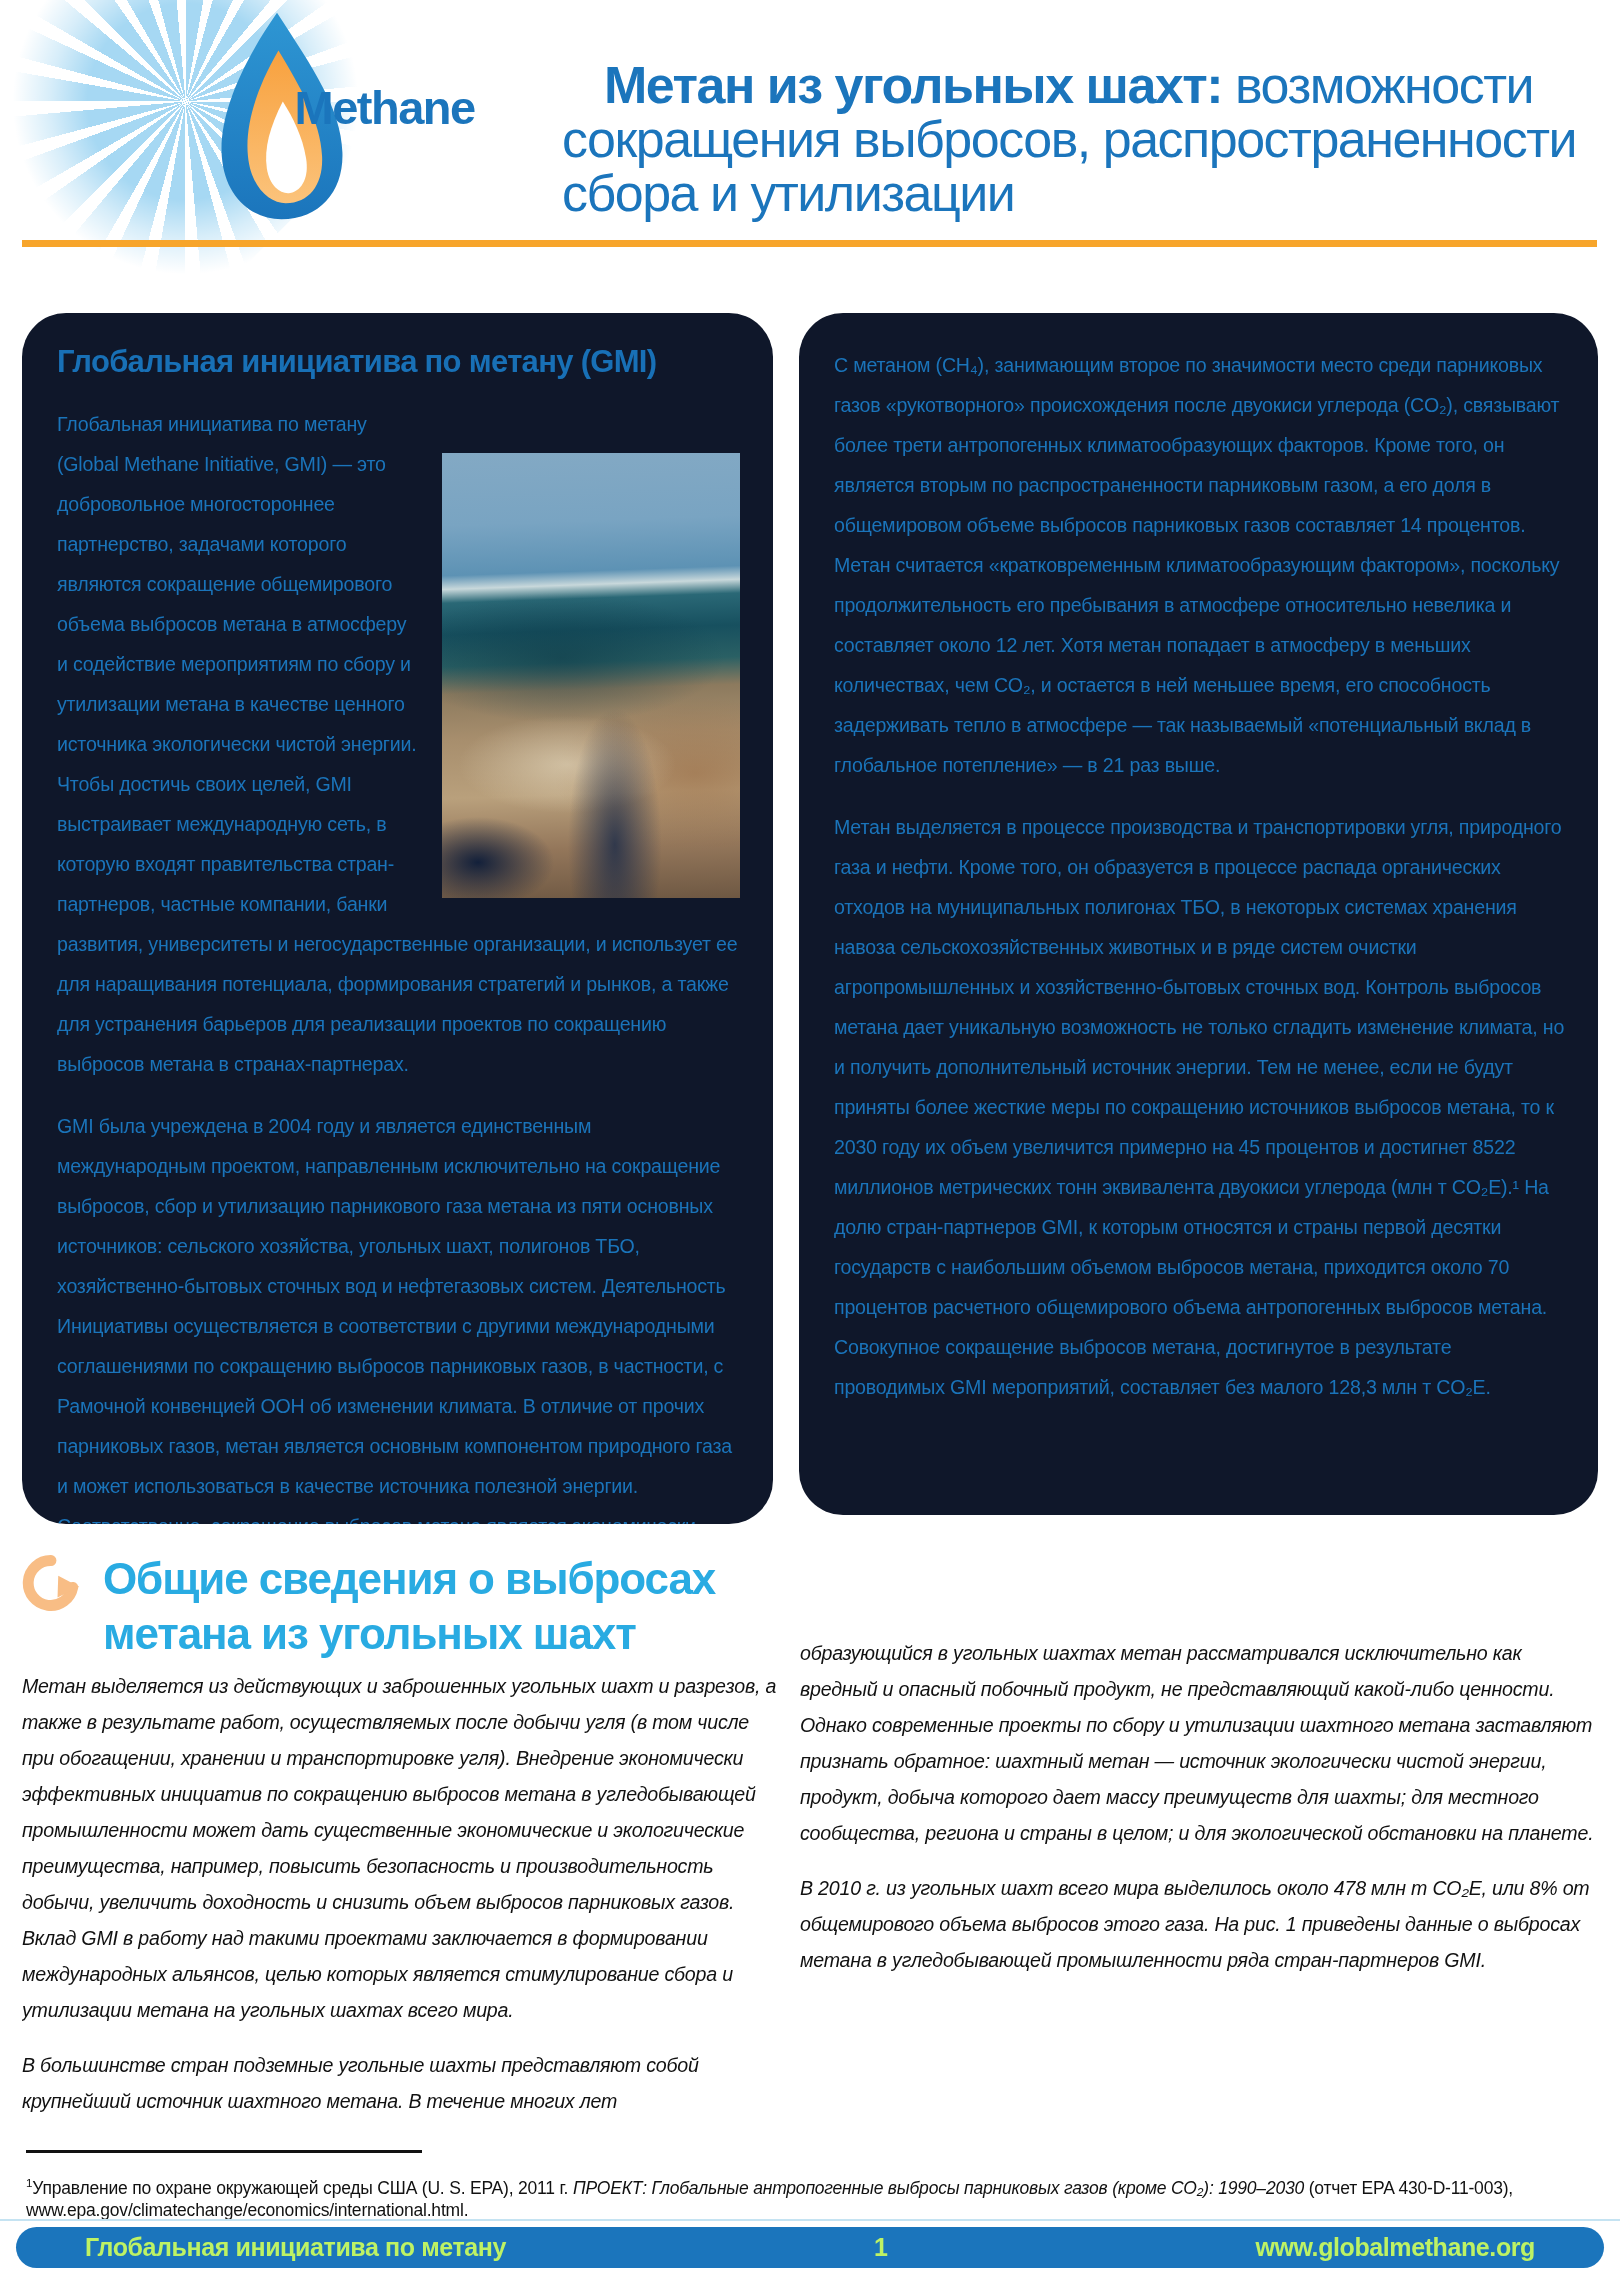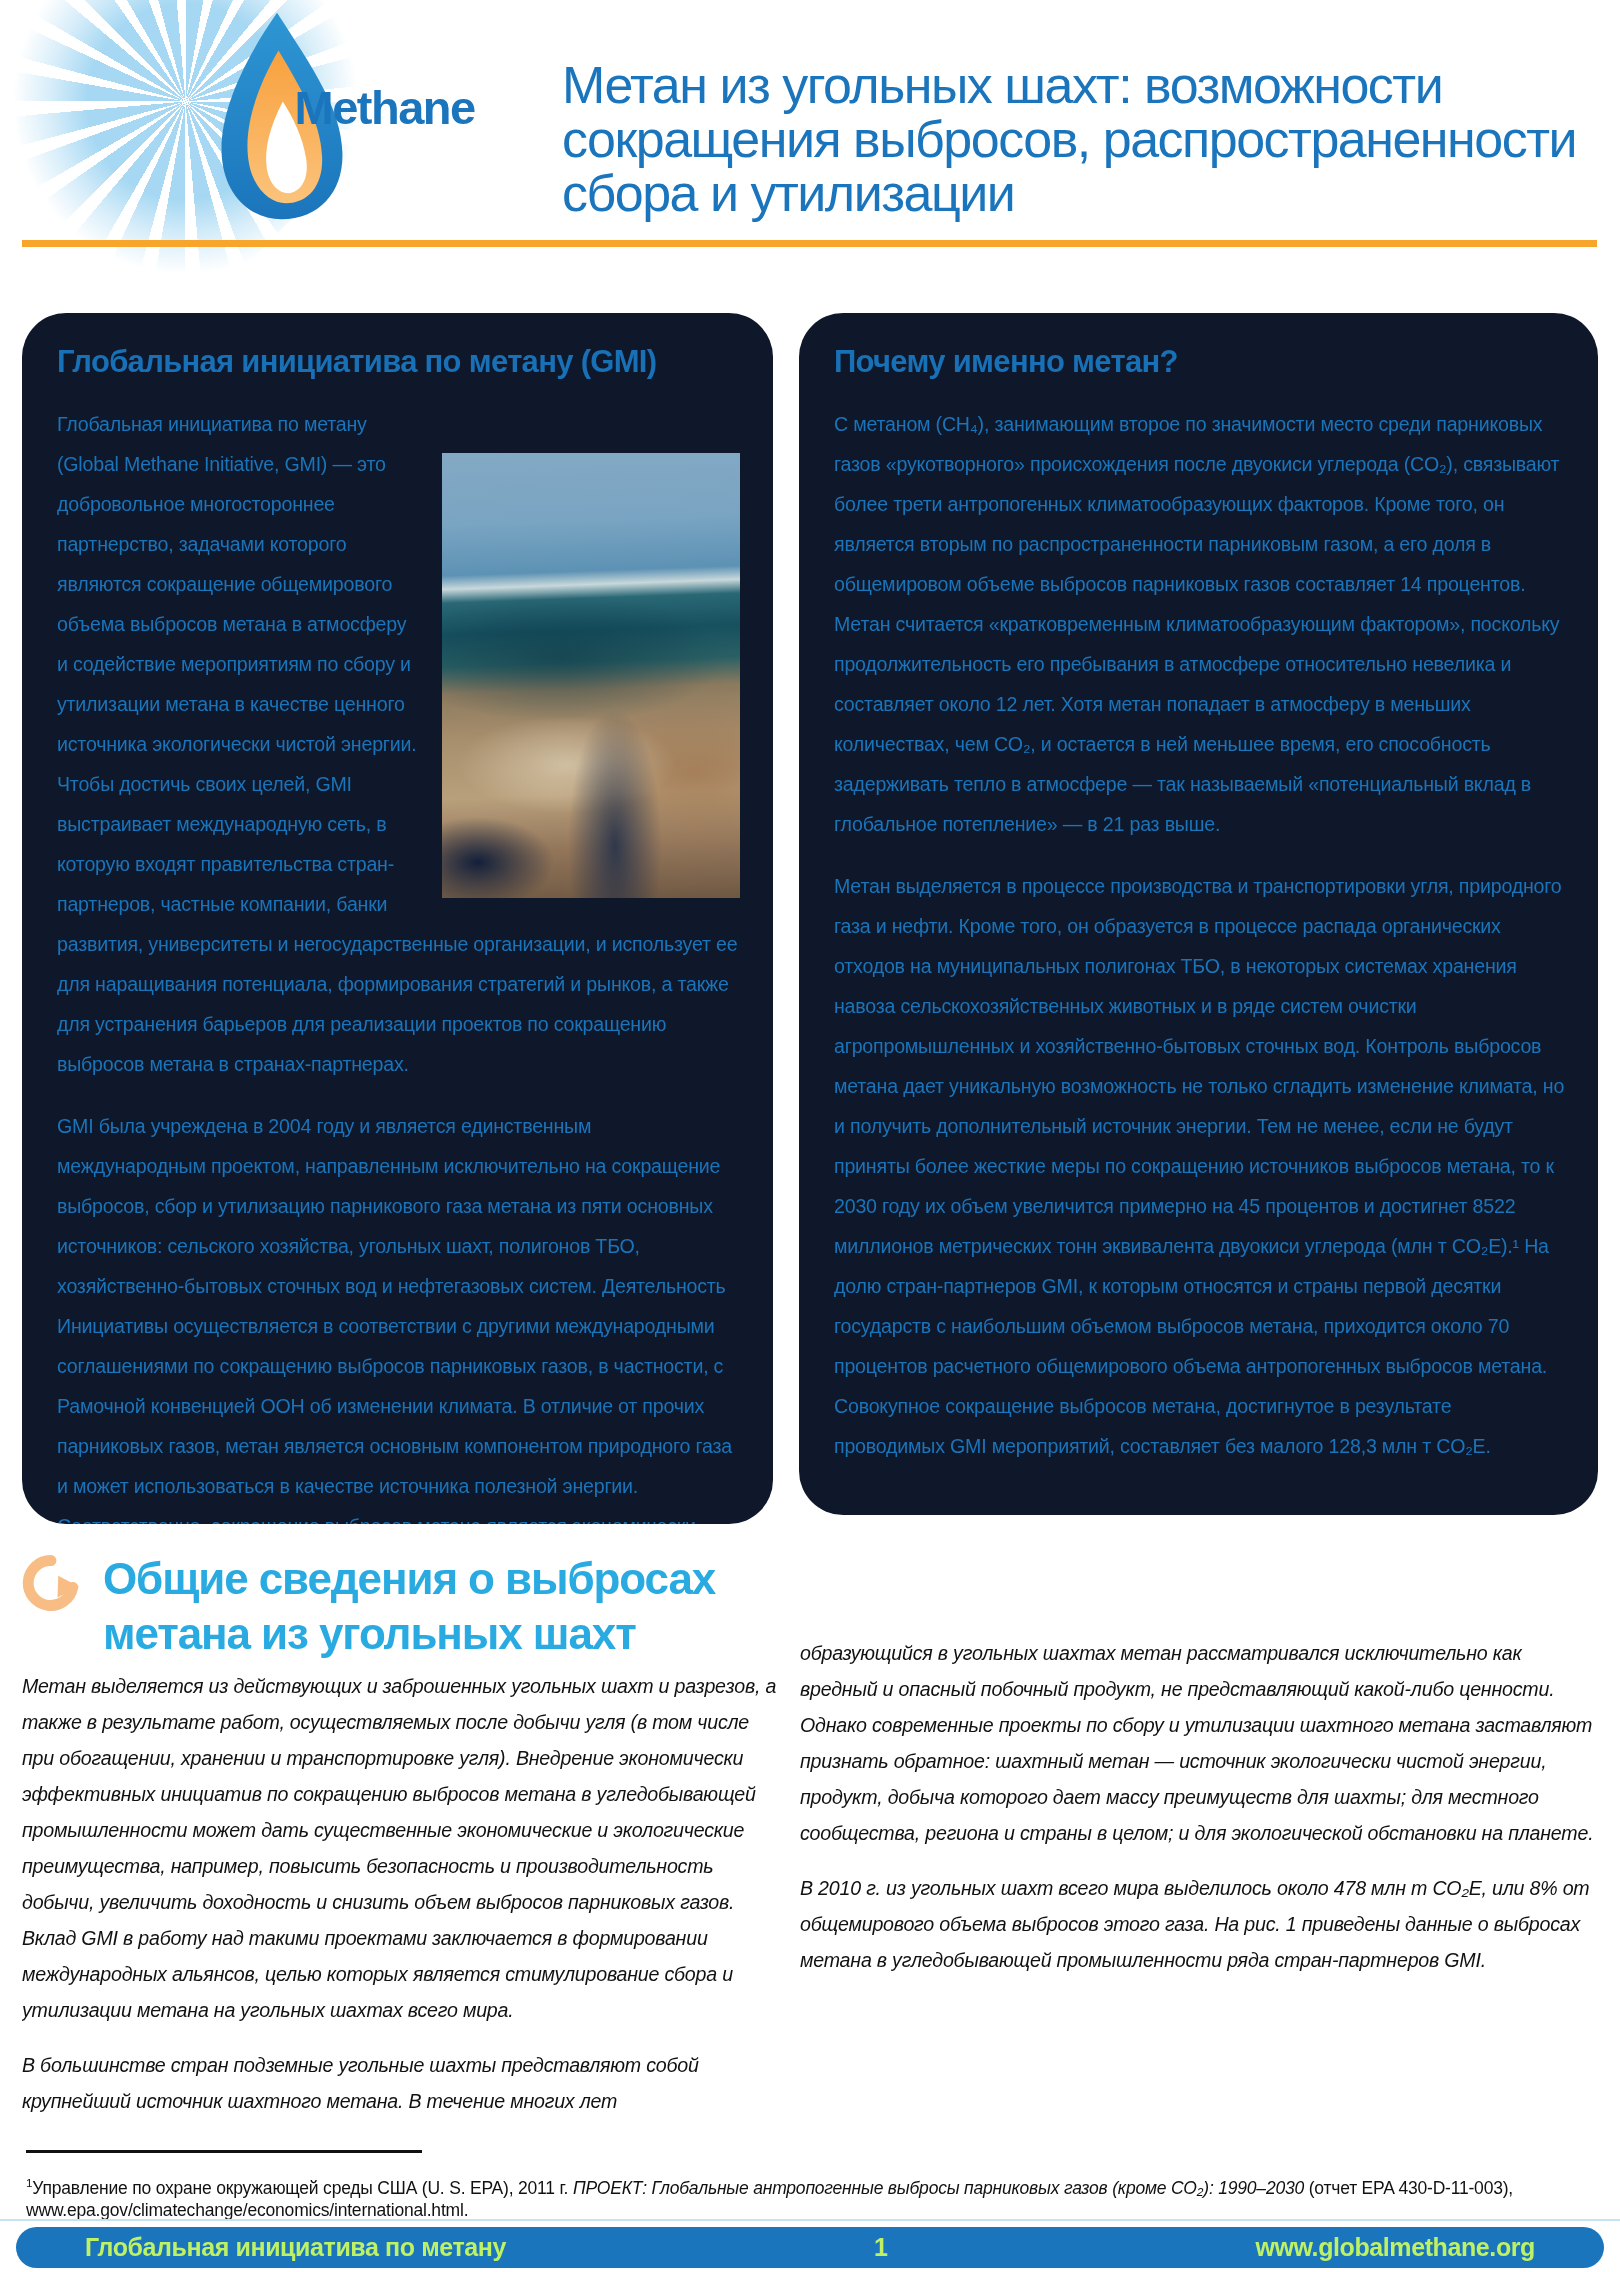--- a/index.html
+++ b/index.html
@@ -20,21 +20,21 @@
   .logo-global{
     position:absolute;left:269px;top:73px;font-size:47px;font-weight:bold;color:#1B75BC;letter-spacing:-1.5px;
   }
   .logo-methane{
     position:absolute;left:5.8px;top:143px;font-size:45px;font-weight:bold;color:#1B75BC;letter-spacing:-2.2px;white-space:nowrap;
   }
   .doc-title{
     position:absolute;left:562px;top:58px;width:1018px;margin:0;
     color:#1B75BC;font-size:52px;line-height:1.04;letter-spacing:-1.5px;font-weight:normal;
   }
-  .doc-title .t-bold{font-weight:normal;}
+  .doc-title .t-bold{font-weight:bold;margin-left:42px;}
   .orange-rule{position:absolute;left:22px;top:240px;width:1575px;height:6.5px;background:#F7A52B;}
   
   .box{
     position:absolute;top:313px;background:#0f172a;border-radius:44px;
     padding:32px 33px 26px 35px;box-sizing:border-box;overflow:hidden;
     color:#1A74BA;
   }
   .box-left{left:22px;width:751px;height:1211px;}
   .box-right{left:799px;width:799px;height:1202px;}
   .box h2{margin:0 0 25px 0;font-size:31px;line-height:1.1;color:#1870B6;letter-spacing:-0.7px;}
@@ -111,21 +111,20 @@
   <section class="box box-left">
     <h2>Глобальная инициатива по метану (GMI)</h2>
     <div class="box-body">
       <div class="photo"></div>
       <p>Глобальная инициатива по метану (Global Methane Initiative, GMI) — это добровольное многостороннее партнерство, задачами которого являются сокращение общемирового объема выбросов метана в атмосферу и содействие мероприятиям по сбору и утилизации метана в качестве ценного источника экологически чистой энергии. Чтобы достичь своих целей, GMI выстраивает международную сеть, в которую входят правительства стран-партнеров, частные компании, банки развития, университеты и негосударственные организации, и использует ее для наращивания потенциала, формирования стратегий и рынков, а также для устранения барьеров для реализации проектов по сокращению выбросов метана в странах-партнерах.</p>
       <p>GMI была учреждена в 2004 году и является единственным международным проектом, направленным исключительно на сокращение выбросов, сбор и утилизацию парникового газа метана из пяти основных источников: сельского хозяйства, угольных шахт, полигонов ТБО, хозяйственно-бытовых сточных вод и нефтегазовых систем. Деятельность Инициативы осуществляется в соответствии с другими международными соглашениями по сокращению выбросов парниковых газов, в частности, с Рамочной конвенцией ООН об изменении климата. В отличие от прочих парниковых газов, метан является основным компонентом природного газа и может использоваться в качестве источника полезной энергии. Соответственно, сокращение выбросов метана является экономически эффективным способом борьбы с парниковыми газами, повышает энергетическую безопасность, способствует экономическому росту, очищает воздух и укрепляет безопасность на производстве.</p>
     </div>
   </section>
 
   <section class="box box-right">
-    <h2>Почему именно метан?</h2>
     <p>С метаном (CH₄), занимающим второе по значимости место среди парниковых газов «рукотворного» происхождения после двуокиси углерода (CO₂), связывают более трети антропогенных климатообразующих факторов. Кроме того, он является вторым по распространенности парниковым газом, а его доля в общемировом объеме выбросов парниковых газов составляет 14 процентов. Метан считается «кратковременным климатообразующим фактором», поскольку продолжительность его пребывания в атмосфере относительно невелика и составляет около 12 лет. Хотя метан попадает в атмосферу в меньших количествах, чем CO₂, и остается в ней меньшее время, его способность задерживать тепло в атмосфере — так называемый «потенциальный вклад в глобальное потепление» — в 21 раз выше.</p>
     <p>Метан выделяется в процессе производства и транспортировки угля, природного газа и нефти. Кроме того, он образуется в процессе распада органических отходов на муниципальных полигонах ТБО, в некоторых системах хранения навоза сельскохозяйственных животных и в ряде систем очистки агропромышленных и хозяйственно-бытовых сточных вод. Контроль выбросов метана дает уникальную возможность не только сгладить изменение климата, но и получить дополнительный источник энергии. Тем не менее, если не будут приняты более жесткие меры по сокращению источников выбросов метана, то к 2030 году их объем увеличится примерно на 45 процентов и достигнет 8522 миллионов метрических тонн эквивалента двуокиси углерода (млн т CO₂E).¹ На долю стран-партнеров GMI, к которым относятся и страны первой десятки государств с наибольшим объемом выбросов метана, приходится около 70 процентов расчетного общемирового объема антропогенных выбросов метана. Совокупное сокращение выбросов метана, достигнутое в результате проводимых GMI мероприятий, составляет без малого 128,3 млн т CO₂E.</p>
   </section>
 
   <div class="section-head">
     <svg class="arrow-icon" viewBox="0 0 80 80">
       <path d="M40 9 A31 31 0 1 0 70 46" fill="none" stroke="#F8BD85" stroke-width="15" stroke-linecap="round"></path>
       <path d="M50 30 L79 45 L49 60 Z" fill="#F8BD85"></path>
     </svg>
     <h2>Общие сведения о выбросах метана из угольных шахт</h2>

